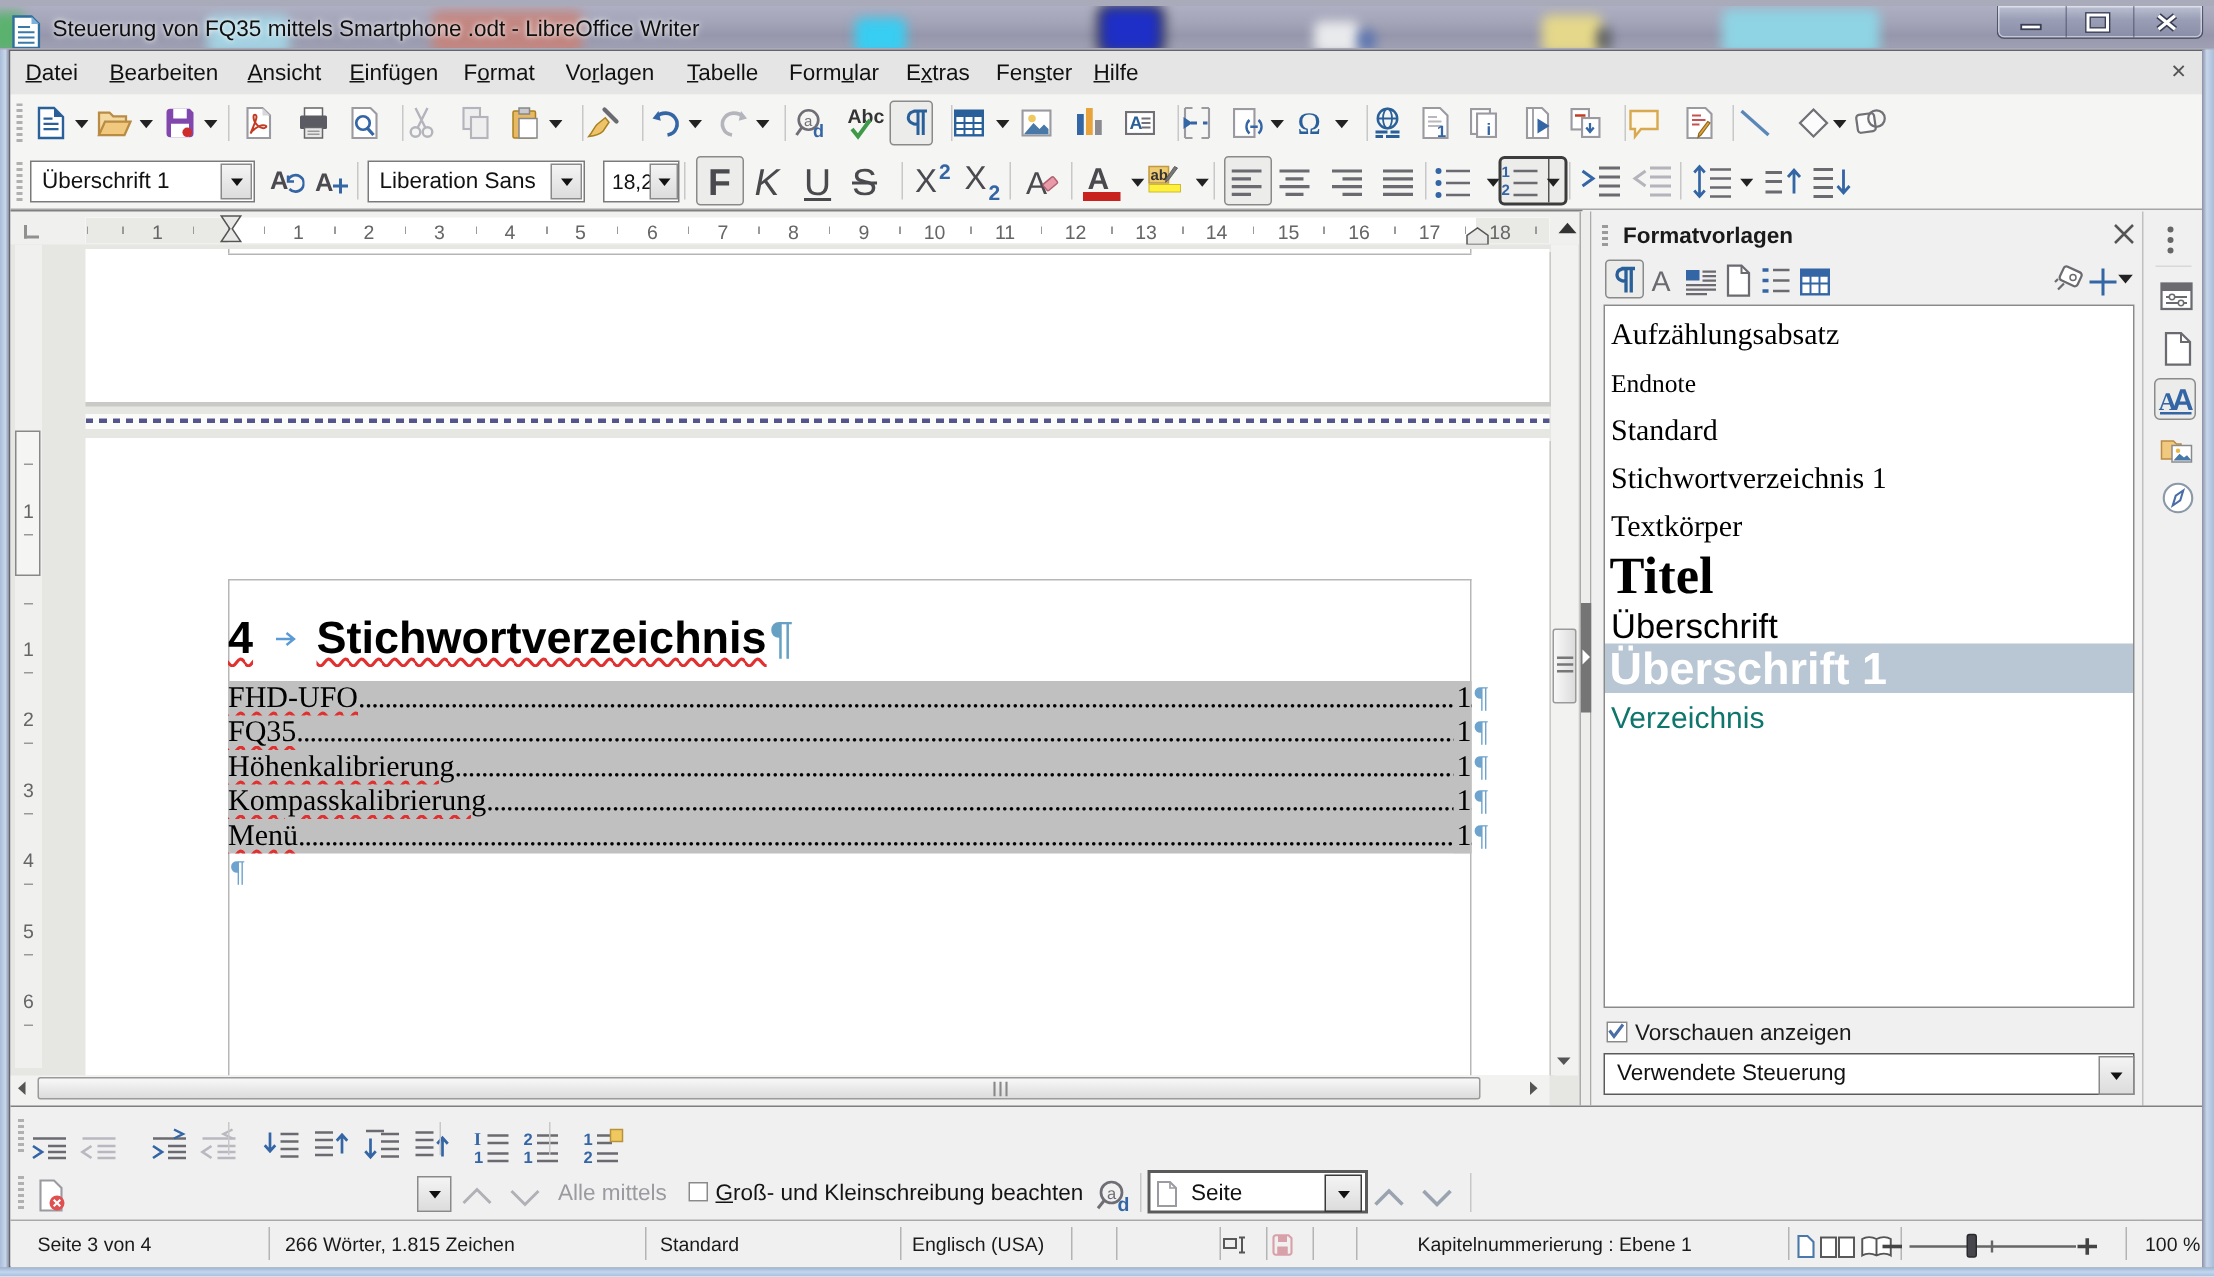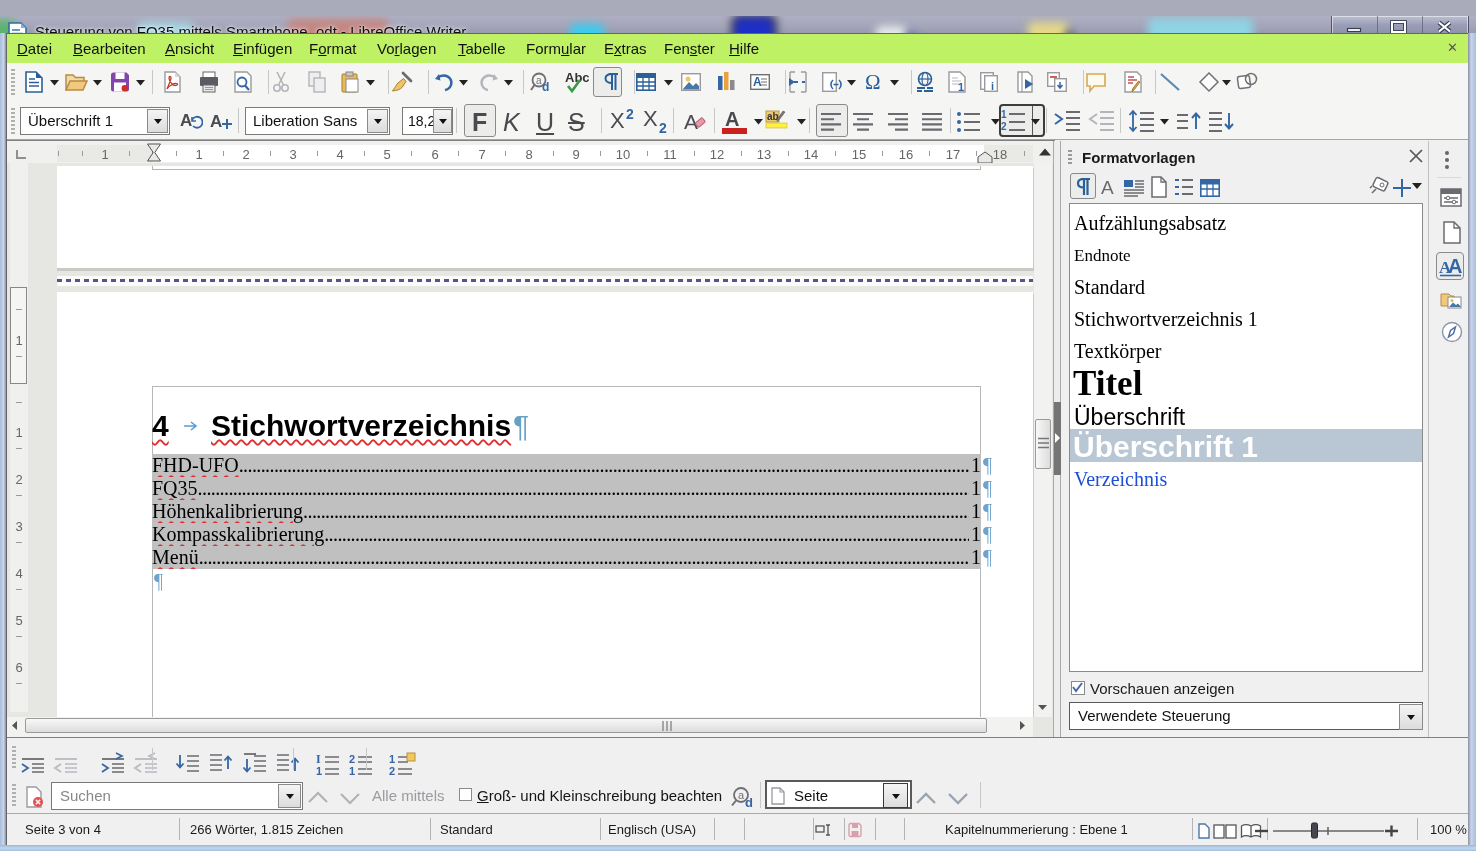--- a/index.html
+++ b/index.html
@@ -1,25 +1,25 @@
 <!DOCTYPE html>
 <html><head><meta charset="utf-8">
 <style>
 html,body{margin:0;padding:0}
 #win{position:relative;width:1476px;height:851px;font-family:"Liberation Sans",sans-serif;overflow:hidden;background:#a9aaba}
 .abs{position:absolute}
 
-#titlebar{left:0;top:16px;width:1476px;height:28px;background:linear-gradient(180deg,#aeafc2 0%,#a3a4b8 40%,#9697ac 70%,#9fa0b3 100%);overflow:hidden}
+#titlebar{left:0;top:4px;width:1476px;height:28px;background:linear-gradient(180deg,#aeafc2 0%,#a3a4b8 40%,#9697ac 70%,#9fa0b3 100%);overflow:hidden}
 .blob{position:absolute;filter:blur(4px);border-radius:5px}
 #titletext{left:35px;top:7px;font-size:15px;color:#101010;white-space:nowrap;text-shadow:0 0 3px rgba(255,255,255,.9),0 0 6px rgba(255,255,255,.7)}
 
 #winbtns{left:1331px;top:0;width:136px;height:21px;background:linear-gradient(180deg,rgba(200,206,225,.55),rgba(135,143,173,.4) 45%,rgba(120,128,158,.38));border:1px solid rgba(55,60,85,.75);border-top:none;border-radius:0 0 5px 5px;box-shadow:inset 0 0 0 1px rgba(255,255,255,.5)}
 
 #client{left:6px;top:33px;width:1464px;height:812px;background:#f0f0f0;border:1px solid #64656a;box-sizing:border-box}
-#menubar{left:7px;top:34px;width:1462px;height:29px;background:#bef264}
+#menubar{left:7px;top:34px;width:1462px;height:29px;background:#e5e5e5}
 .menu{position:absolute;top:6px;font-size:15px;color:#111}
 #toolbar1{left:7px;top:63px;width:1462px;height:39px;background:#f5f5f4}
 #toolbar2{left:7px;top:102px;width:1462px;height:38px;background:#f5f5f4;border-bottom:1px solid #a6a6a6;box-sizing:border-box}
 .grip{position:absolute;width:4px;background:repeating-linear-gradient(180deg,#b0b0b0 0 2px,transparent 2px 4px)}
 .sep{position:absolute;width:1px;background:#c8c8c8}
 .combo{position:absolute;background:#fff;border:1px solid #7a7a7a;font-size:15px;color:#111}
 .cbtn{position:absolute;background:linear-gradient(180deg,#f4f4f4,#dcdcdc);border:1px solid #8a8a8a;text-align:center}
 .pressed{position:absolute;background:#ececeb;border:1px solid #8a8a8a;border-radius:3px;box-sizing:border-box}
 .pressed2{position:absolute;background:#ececeb;border:2px solid #3c3c3c;border-radius:4px;box-sizing:border-box}
 .cbtn:after{content:"";position:absolute;left:50%;top:50%;margin:-2px 0 0 -4px;border:4px solid transparent;border-top:5px solid #111}
@@ -588,21 +588,21 @@
       <div class="abs" style="left:8px;top:62px;width:354px;height:469px;background:#fff;border:1px solid #8a8a8a;box-sizing:border-box"></div>
       <div style="position:absolute;left:13px;font-family:'Liberation Serif',serif;font-size:20px;color:#000;top:71px">Aufzählungsabsatz</div>
       <div style="position:absolute;left:13px;font-family:'Liberation Serif',serif;font-size:20px;color:#000;top:105px;font-size:17px">Endnote</div>
       <div style="position:absolute;left:13px;font-family:'Liberation Serif',serif;font-size:20px;color:#000;top:135px">Standard</div>
       <div style="position:absolute;left:13px;font-family:'Liberation Serif',serif;font-size:20px;color:#000;top:167px">Stichwortverzeichnis 1</div>
       <div style="position:absolute;left:13px;font-family:'Liberation Serif',serif;font-size:20px;color:#000;top:199px">Textkörper</div>
       <div style="position:absolute;left:12px;top:223px;font-family:Liberation Serif, serif;font-size:35px;font-weight:bold;color:#000">Titel</div>
       <div style="position:absolute;left:13px;top:263px;font-family:'Liberation Sans',sans-serif;font-size:23px;color:#000">Überschrift</div>
       <div style="position:absolute;left:9px;top:288px;width:352px;height:33px;background:#b9c7d4"></div>
       <div style="position:absolute;left:12px;top:289px;font-family:'Liberation Sans',sans-serif;font-size:30px;font-weight:bold;color:#fff">Überschrift 1</div>
-      <div style="position:absolute;left:13px;font-family:Liberation Serif, serif;font-size:20px;color:#1d4ed8;top:327px">Verzeichnis</div>
+      <div style="position:absolute;left:13px;font-family:Liberation Sans, sans-serif;font-size:20px;color:#0f766e;top:327px">Verzeichnis</div>
       <div class="abs" style="left:10px;top:540px;width:14px;height:14px;background:#fff;border:1px solid #8a8a8a;box-sizing:border-box"></div>
       <svg class="abs" style="left:11px;top:541px" width="12" height="11">
         <path d="M1 5 L4 9 L10 1" fill="none" stroke="#4a6da8" stroke-width="2"></path>
       </svg>
       <div class="abs" style="left:29px;top:539px;font-size:15px;color:#1a1a1a">Vorschauen anzeigen</div>
       <div class="abs" style="left:8px;top:561px;width:354px;height:28px;background:#fff;border:1px solid #5a5a5a;box-sizing:border-box"></div>
       <div class="abs" style="left:17px;top:566px;font-size:15px;color:#111">Verwendete Steuerung</div>
       <div class="cbtn" style="left:338px;top:563px;width:22px;height:24px"></div>
     </div>
   <div class="abs" id="tabstrip">
@@ -698,23 +698,20 @@
         <text x="1" y="12" font-size="11" font-weight="bold" fill="#3465a4" font-family="Liberation Sans">1</text>
         <text x="1" y="24" font-size="11" font-weight="bold" fill="#3465a4" font-family="Liberation Sans">2</text>
         <path d="M10 6 H24 M10 11 H20 M10 18 H24 M10 23 H24" stroke="#6a6a70" stroke-width="1.6"></path>
         <rect x="19" y="2" width="8" height="8" fill="#f0c860" stroke="#b8923a"></rect>
       </svg>
       <svg class="abs" style="left:15px;top:47px" width="24" height="24">
         <path d="M5 2 H14 L19 7 V22 H5 Z" fill="#fff" stroke="#9a9aa0" stroke-width="1.4"></path>
         <circle cx="16" cy="17" r="5" fill="#e05050"></circle>
         <path d="M13.8 14.8 L18.2 19.2 M18.2 14.8 L13.8 19.2" stroke="#fff" stroke-width="1.4"></path>
       </svg>
-      <div class="combo" style="left:44px;top:44px;width:250px;height:26px">
-        <span style="position:absolute;left:8px;top:4px;color:#888">Suchen</span>
-      </div>
       <div class="cbtn" style="left:271px;top:46px;width:21px;height:22px"></div>
       <svg class="abs" style="left:300px;top:52px" width="22" height="16">
         <path d="M2 12 L11 3 L20 12" fill="none" stroke="#b0b0b6" stroke-width="2"></path>
       </svg>
       <svg class="abs" style="left:332px;top:52px" width="22" height="16">
         <path d="M2 4 L11 13 L20 4" fill="none" stroke="#b0b0b6" stroke-width="2"></path>
       </svg>
       <div class="abs" style="left:365px;top:49px;font-size:15px;color:#9a9aa0">Alle mittels</div>
       <div class="abs" style="left:452px;top:50px;width:13px;height:13px;background:#fff;border:1px solid #8a8a8a;box-sizing:border-box"></div>
       <div class="abs" style="left:470px;top:49px;font-size:15px;color:#141414"><u>G</u>roß- und Kleinschreibung beachten</div>

